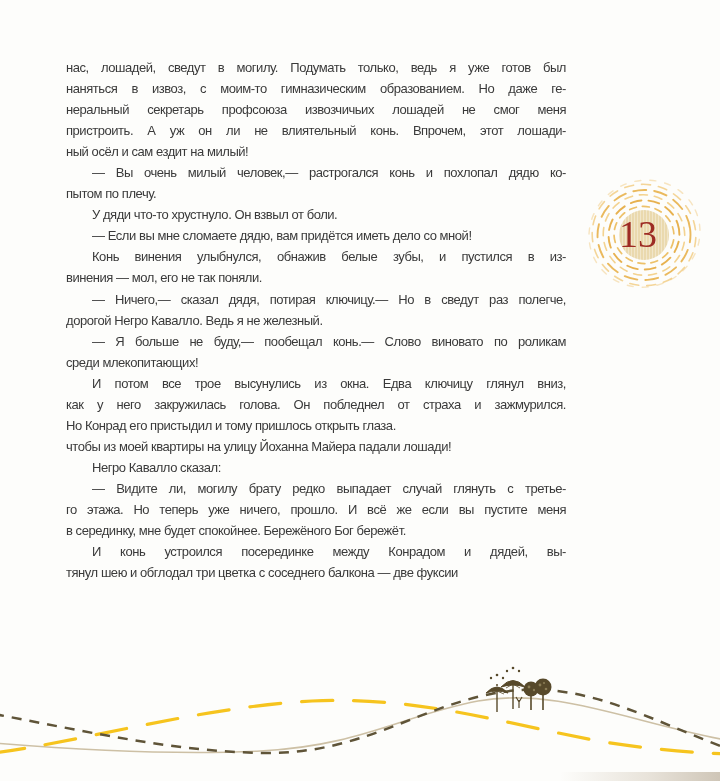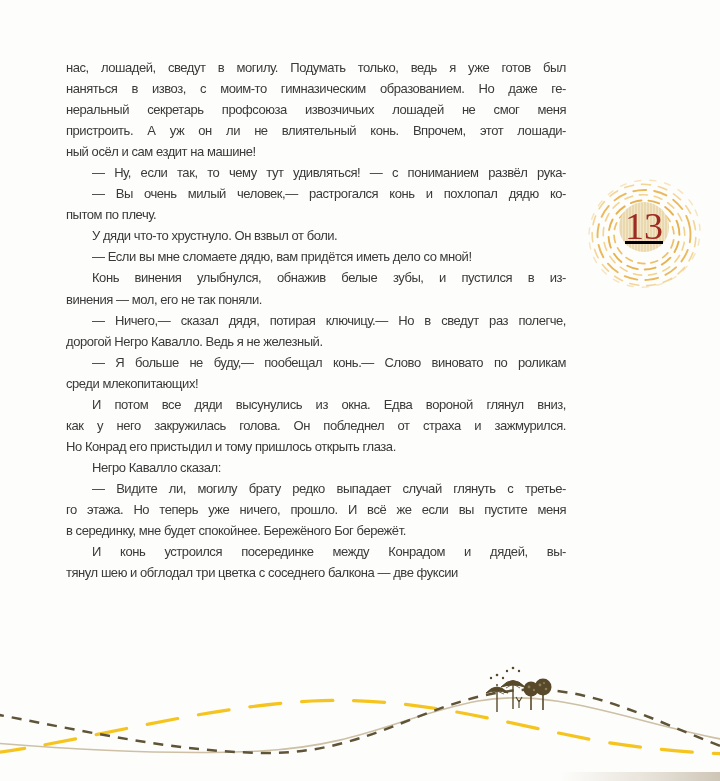--- a/index.html
+++ b/index.html
@@ -14,24 +14,24 @@
   .line{
     font-size:13px;line-height:21.05px;letter-spacing:-0.45px;
     color:#3a3a3a;
   }
   .line.just{text-align:justify;text-align-last:justify;}
   .line.indent{text-indent:26px;}
   
   .page-badge{position:absolute;left:579px;top:170px;width:130px;height:130px;}
   .badge-rings{position:absolute;left:0;top:0;}
   .badge-circle{
-    position:absolute;left:40px;top:32px;width:50px;height:50px;border-radius:50%;
+    position:absolute;left:40px;top:40px;width:50px;height:50px;border-radius:50%;
     background:#ead9ae;
     background-image:repeating-linear-gradient(90deg, rgba(255,255,255,0.35) 0 1px, rgba(0,0,0,0) 1px 3px);
-    display:flex;align-items:center;justify-content:center;text-decoration:underline;
+    display:flex;align-items:center;
   }
   .badge-num{
     font-family:"Liberation Serif",serif;
     font-size:38px;line-height:1;color:#9d2b24;letter-spacing:0px;
     transform:translateY(-1px);
   }
   .hills{position:absolute;left:0;top:0;width:720px;height:781px;}
   .corner-shade{
     position:absolute;right:0;bottom:0;width:160px;height:9px;
     background:linear-gradient(90deg, rgba(180,160,130,0) 0%, rgba(170,150,120,0.25) 55%, rgba(150,130,100,0.45) 100%);
@@ -40,35 +40,35 @@
 </head>
 <body>
 
 <div class="page">
 
   <main class="text-block" id="text-block">
       <div class="line just">нас, лошадей, сведут в могилу. Подумать только, ведь я уже готов был</div>
       <div class="line just">наняться в извоз, с моим-то гимназическим образованием. Но даже ге-</div>
       <div class="line just">неральный секретарь профсоюза извозчичьих лошадей не смог меня</div>
       <div class="line just">пристроить. А уж он ли не влиятельный конь. Впрочем, этот лошади-</div>
-      <div class="line">ный осёл и сам ездит на машине!</div>
-      <div class="line just indent">— Ну, если так, то чему тут удивляться! — с пониманием развёл рука-</div>
+      <div class="line">ный осёл и сам ездит на милый!</div>
       <div class="line just indent">— Вы очень милый человек,— растрогался конь и похлопал дядю ко-</div>
       <div class="line">пытом по плечу.</div>
       <div class="line indent">У дяди что-то хрустнуло. Он взвыл от боли.</div>
       <div class="line indent">— Если вы мне сломаете дядю, вам придётся иметь дело со мной!</div>
       <div class="line just indent">Конь винения улыбнулся, обнажив белые зубы, и пустился в из-</div>
       <div class="line">винения — мол, его не так поняли.</div>
       <div class="line just indent">— Ничего,— сказал дядя, потирая ключицу.— Но в сведут раз полегче,</div>
       <div class="line">дорогой Негро Кавалло. Ведь я не железный.</div>
       <div class="line just indent">— Я больше не буду,— пообещал конь.— Слово виновато по роликам</div>
       <div class="line">среди млекопитающих!</div>
-      <div class="line just indent">И потом все дяди высунулись из окна. Едва вороной глянул вниз,</div>
+      <div class="line just indent">И потом все трое высунулись из окна. Едва ключицу глянул вниз,</div>
       <div class="line just">как у него закружилась голова. Он побледнел от страха и зажмурился.</div>
       <div class="line">Но Конрад его пристыдил и тому пришлось открыть глаза.</div>
+      <div class="line">чтобы из моей квартиры на улицу Йоханна Майера падали лошади!</div>
       <div class="line indent">Негро Кавалло сказал:</div>
       <div class="line just indent">— Видите ли, могилу брату редко выпадает случай глянуть с третье-</div>
       <div class="line just">го этажа. Но теперь уже ничего, прошло. И всё же если вы пустите меня</div>
       <div class="line">в серединку, мне будет спокойнее. Бережёного Бог бережёт.</div>
       <div class="line just indent">И конь устроился посерединке между Конрадом и дядей, вы-</div>
       <div class="line">тянул шею и обглодал три цветка с соседнего балкона — две фуксии</div>
     </main>
 
   <div class="page-badge">
     <svg class="badge-rings" width="130" height="130" viewBox="0 0 130 130">

